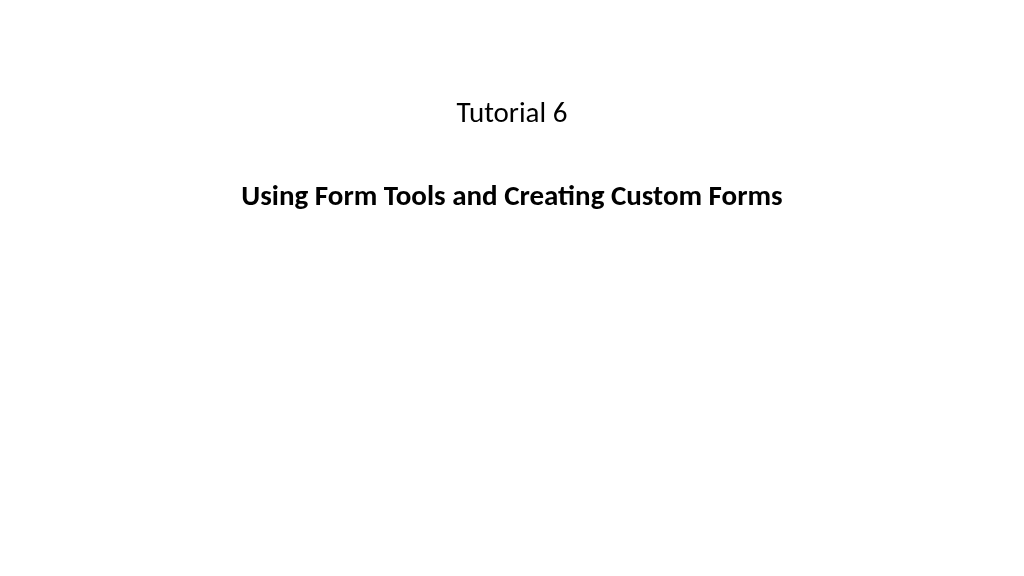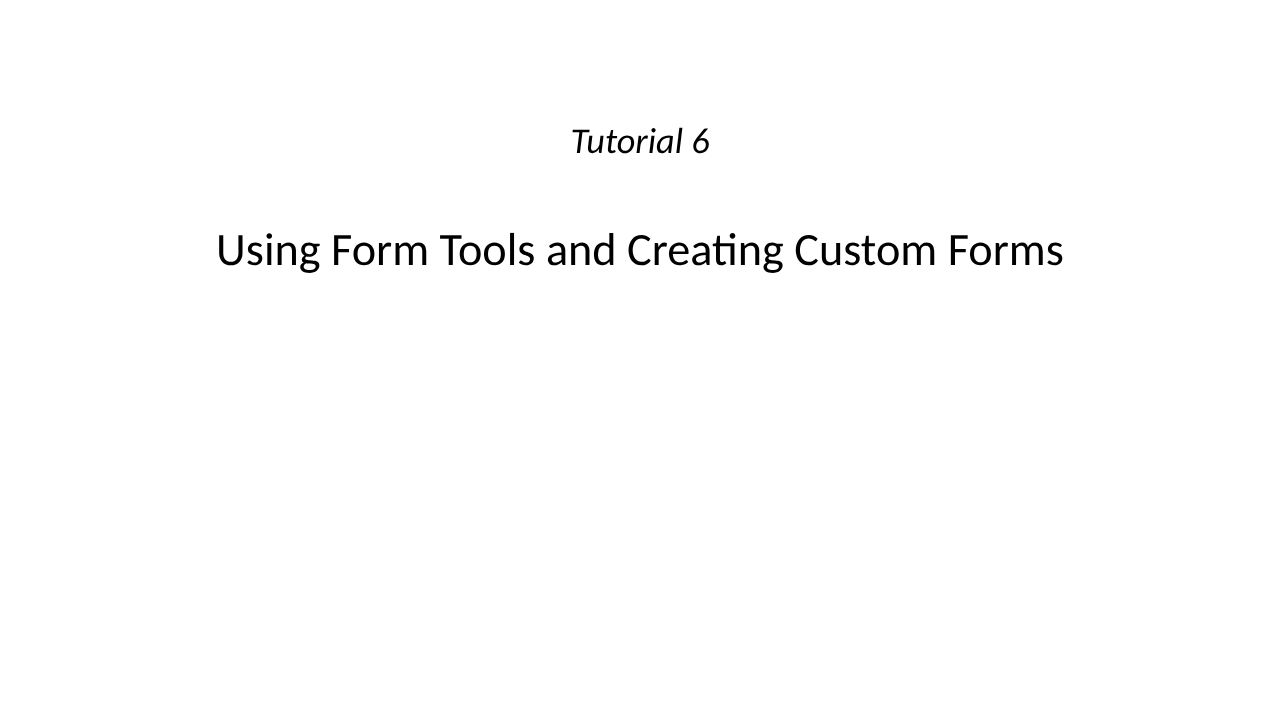--- a/index.html
+++ b/index.html
@@ -19,25 +19,24 @@
       width: 100%;
       height: 100%;
       padding-top: 95px;
       text-align: center;
     }
     .title {
       font-size: 29px;
       font-weight: 400;
       line-height: 1.2;
       margin-bottom: 48px;
-      font-style: italic;
     }
     .subtitle {
-      font-size: 37px;
-      font-weight: 400;
+      font-size: 29px;
+      font-weight: 700;
       line-height: 1.2;
     }
   </style>
 </head>
 <body>
 
 <div class="slide">
   <div class="title">Tutorial 6</div>
   <div class="subtitle">Using Form Tools and Creating Custom Forms</div>
 </div>

